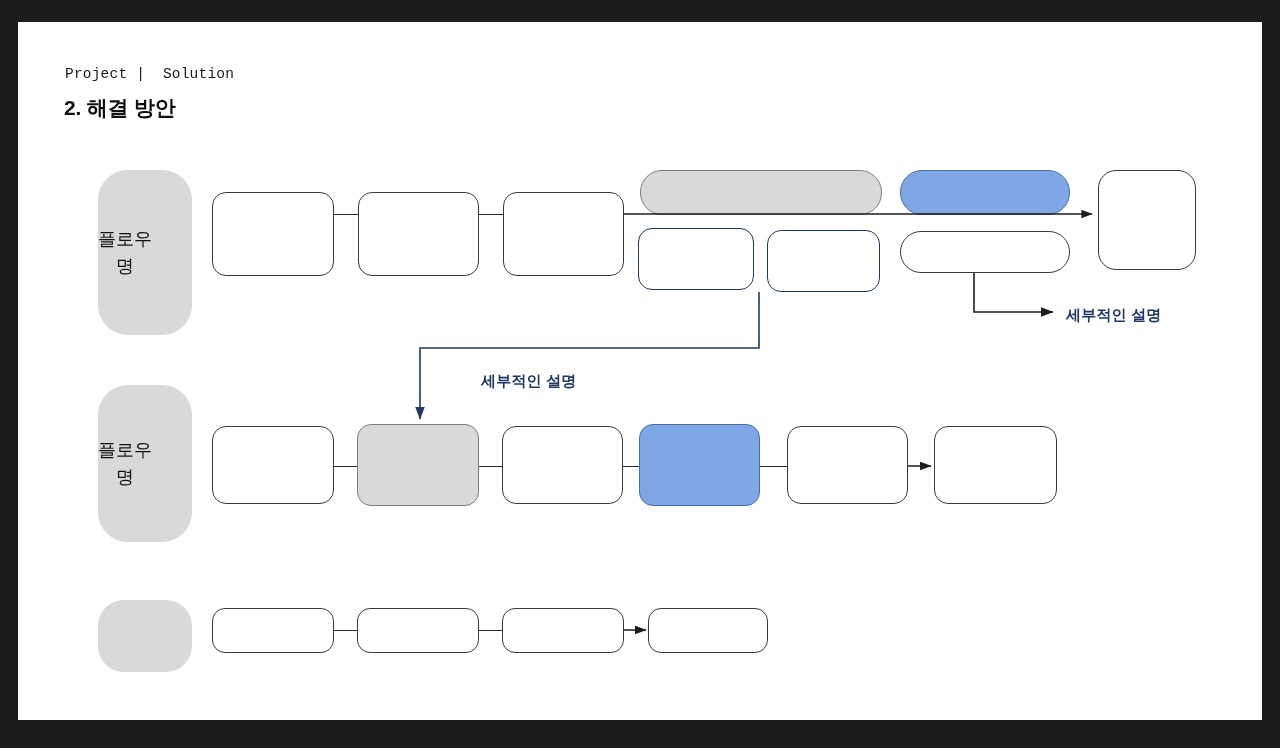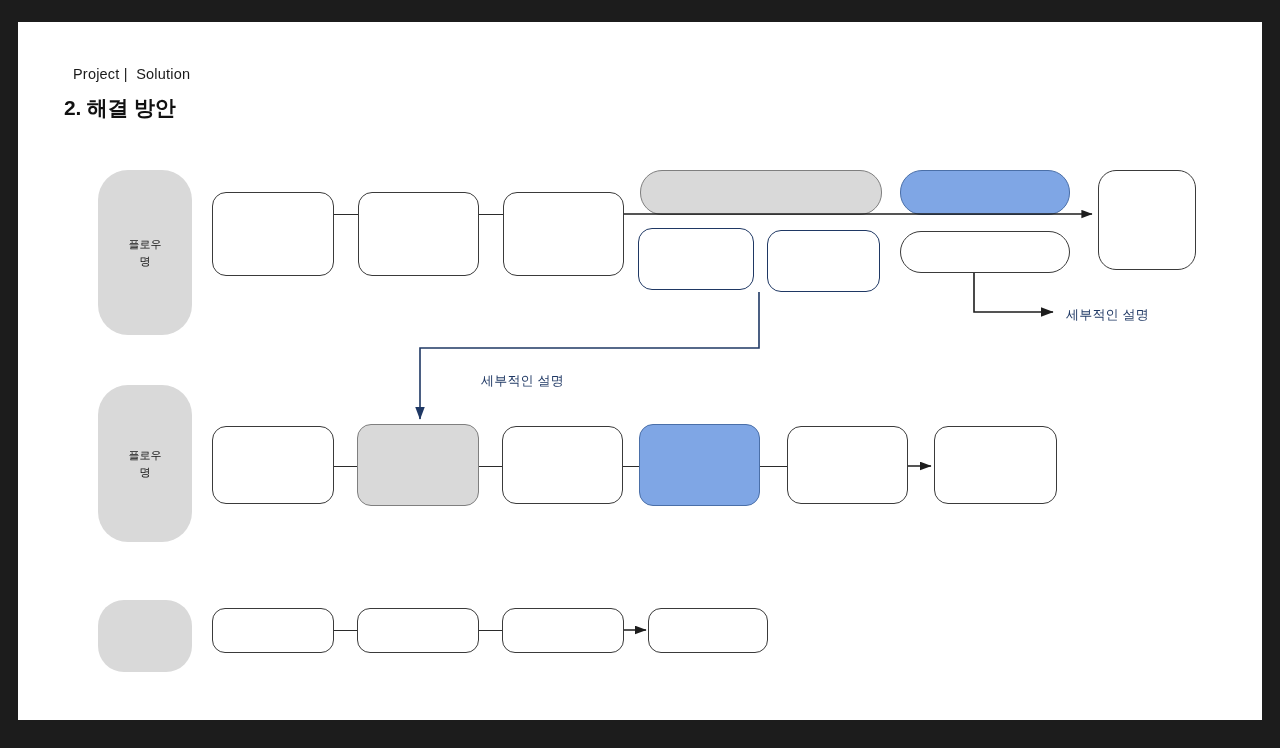--- a/index.html
+++ b/index.html
@@ -27,27 +27,28 @@
     top: 22px;
     width: 1244px;
     height: 698px;
     background: #ffffff;
     overflow: hidden;
   }
 
   
   #eyebrow {
     position: absolute;
-    left: 55px;
+    left: 47px;
     top: 44px;
     font-size: 14.5px;
     font-weight: 500;
     letter-spacing: 0.2px;
     color: #1a1a1a;
     white-space: pre;
+    font-family: Liberation Mono, monospace;
   }
 
   #slide-title {
     position: absolute;
     left: 46px;
     top: 72px;
     font-size: 21px;
     font-weight: 800;
     letter-spacing: -0.2px;
     color: #111111;
@@ -69,24 +70,23 @@
 
   
   .group-label {
     position: absolute;
     box-sizing: border-box;
     background: #d9d9d9;
     border: none;
     border-radius: 30px;
     display: flex;
     align-items: center;
-    justify-content: center;
     text-align: center;
     color: #111111;
-    font-size: 11px;
+    font-size: 18px;
     line-height: 1.5;
     font-weight: 400;
     white-space: pre-line;
   }
 
   
   .conn-h {
     position: absolute;
     height: 0;
     border-top: 1.4px solid #2b2b2b;
@@ -98,22 +98,22 @@
     left: 0;
     top: 0;
     width: 1244px;
     height: 698px;
     pointer-events: none;
   }
 
   
   .note {
     position: absolute;
-    font-size: 13px;
-    font-weight: 400;
+    font-size: 15px;
+    font-weight: 700;
     color: #1f3864;
     letter-spacing: 0.2px;
     white-space: pre;
   }
 </style>
 </head>
 <body>
 
 <div id="stage">
 

